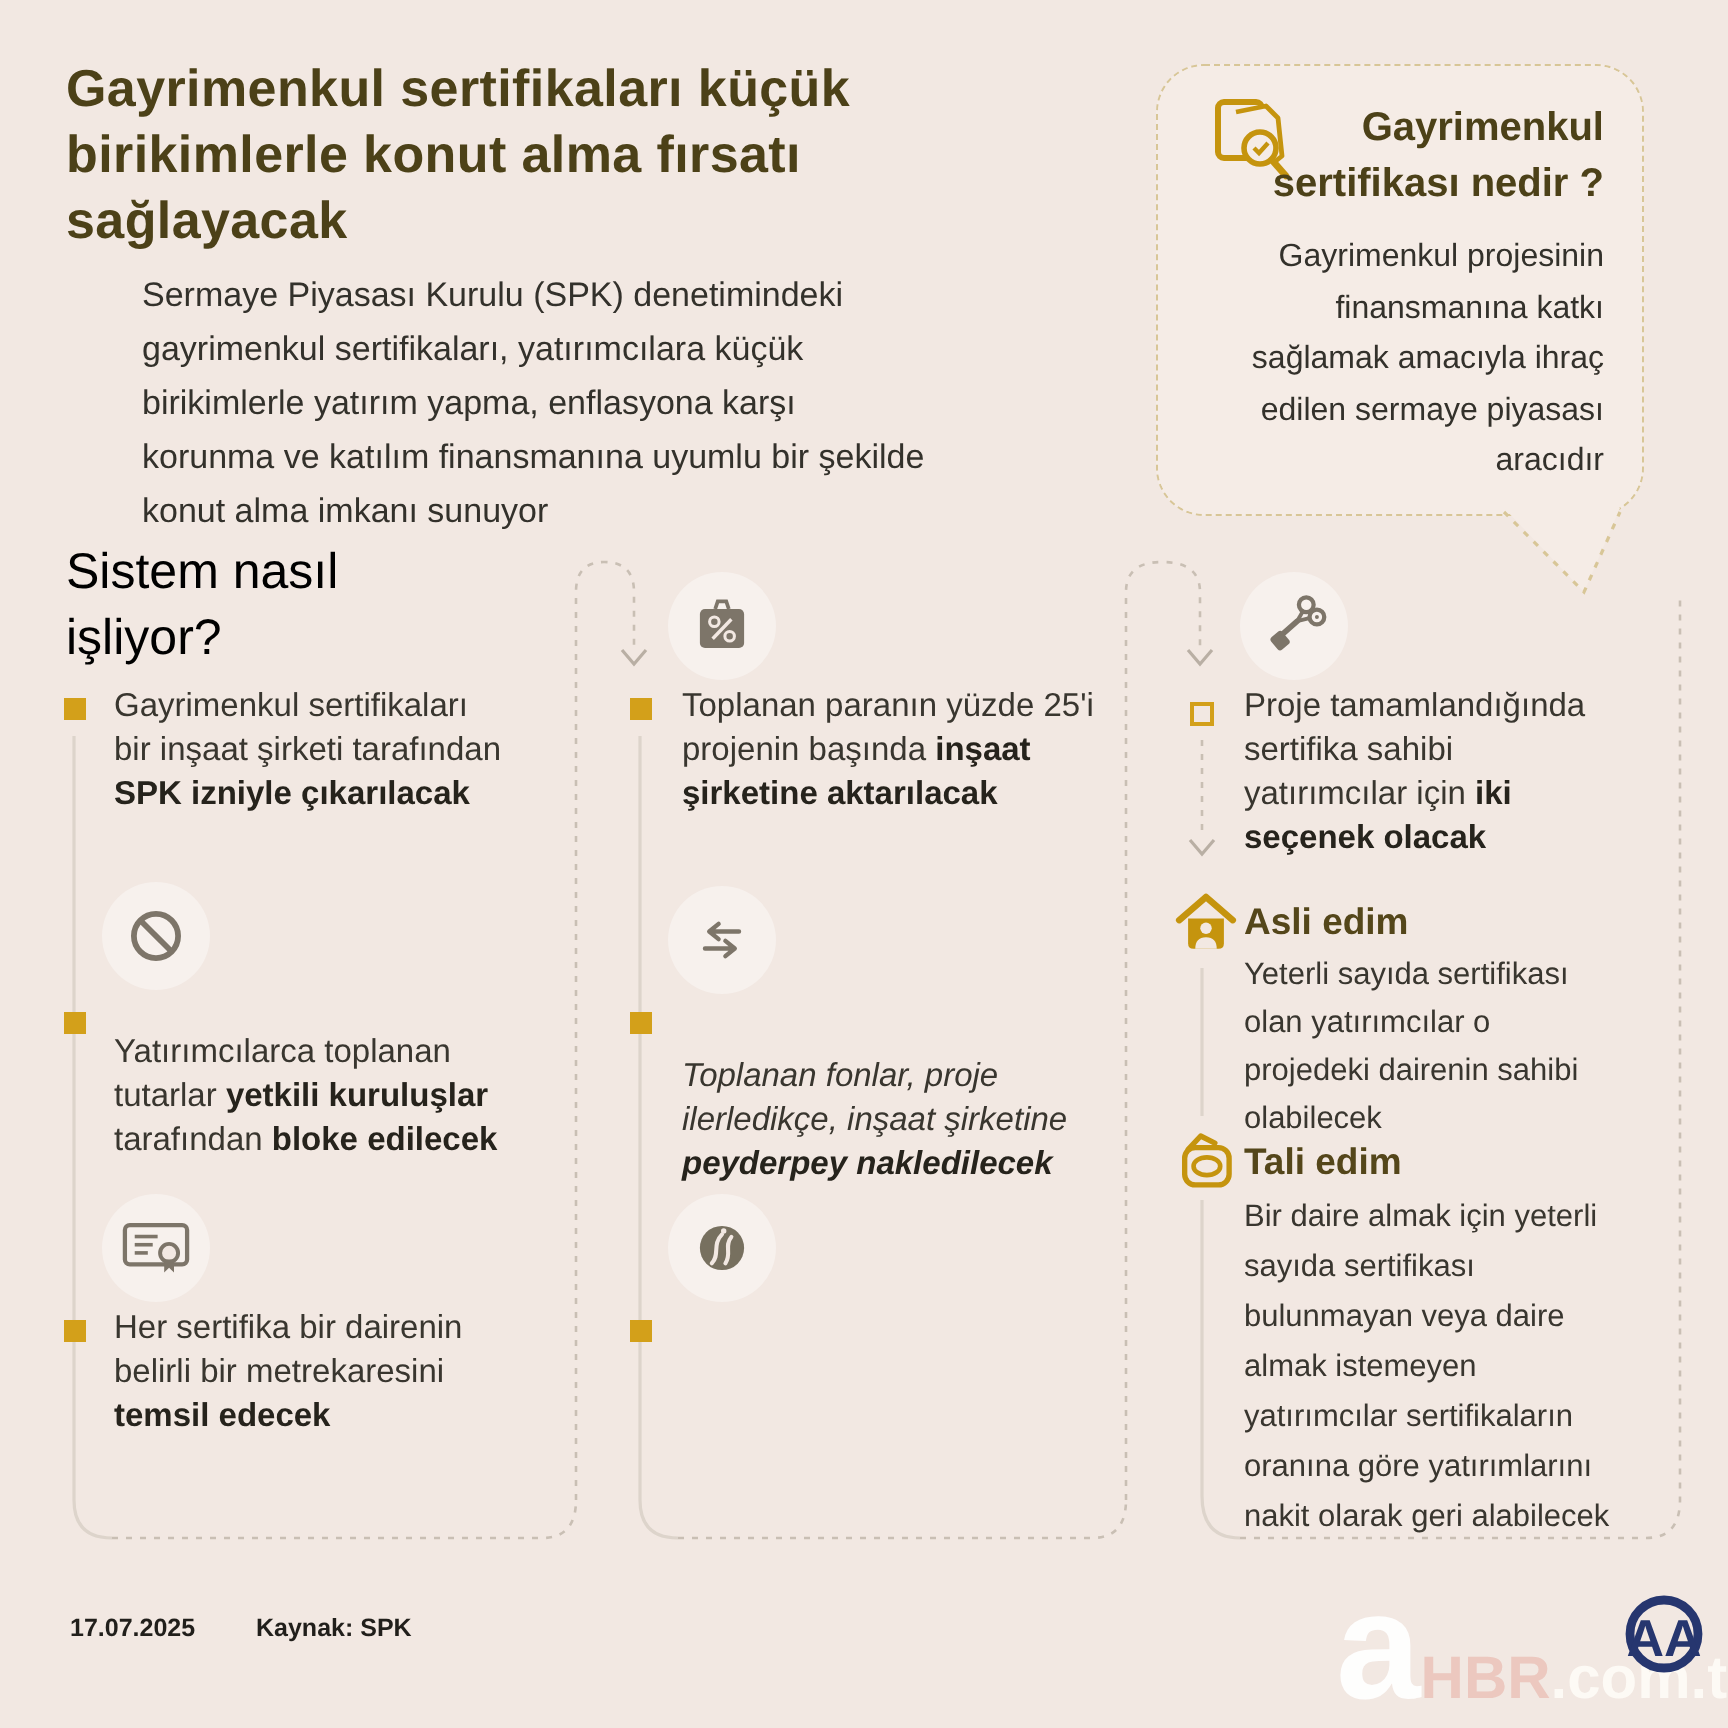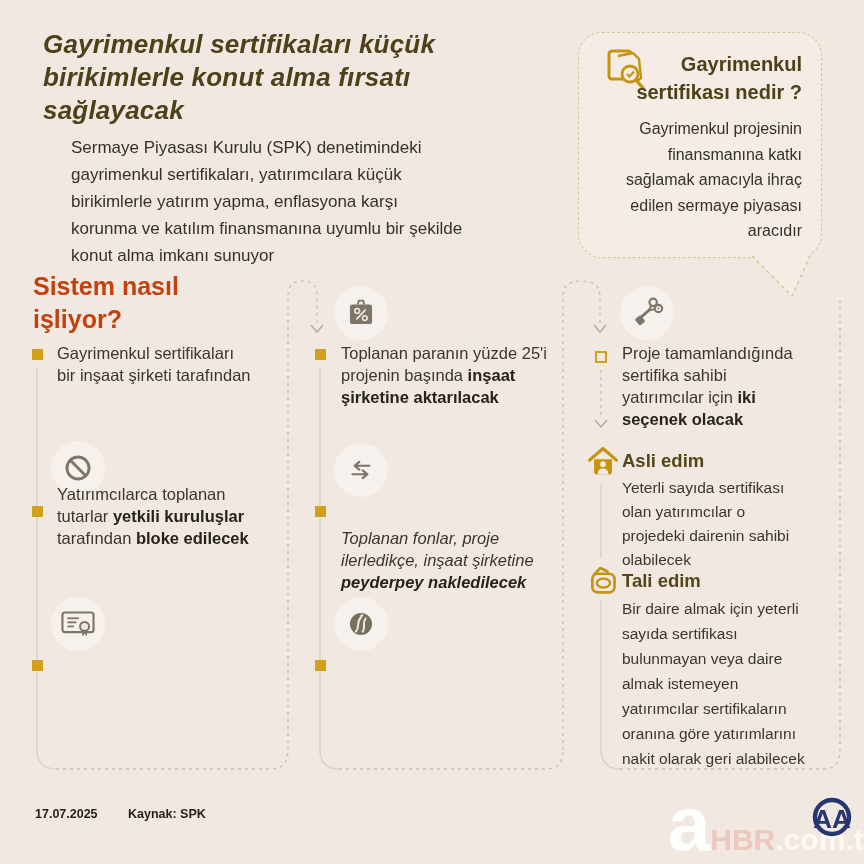--- a/index.html
+++ b/index.html
@@ -8,21 +8,21 @@
     background:#f2e8e2;
     font-family:"Liberation Sans", sans-serif;
     color:#39362f;
   }
   .abs{position:absolute;}
   .pre{white-space:pre-line;}
   .page-title{
     font-size:26px;font-weight:700;line-height:33px;color:#4c4118;letter-spacing:.2px;
   }
   .page-subtitle{font-size:17px;line-height:27px;color:#33312b;}
-  .section-heading{font-size:25px;font-weight:700;line-height:33px;color:#c2410c;}
+  .section-heading{font-size:25px;font-weight:400;line-height:33px;color:#000000;}
   .bubble{
     background:#f5ece6;border:1.6px dashed #d8c697;border-radius:24px;
   }
   .bubble-title{font-size:20px;font-weight:700;line-height:28px;color:#4c4118;text-align:right;}
   .bubble-body{font-size:16px;line-height:25.5px;color:#33312b;text-align:right;}
   .item-text{font-size:16.5px;line-height:22px;color:#39362f;white-space:pre-line;}
   .item-text .b{font-weight:700;color:#26231c;}
   .bullet{width:11px;height:11px;background:#d3a01a;}
   .bullet-hollow{width:8px;height:8px;background:transparent;border:2.6px solid #d3a01a;}
   .icon-circle{
@@ -56,21 +56,21 @@
     <path d="M 563 750 L 563 296 Q 563 281 581 281 Q 600 281 600 296 L 600 324" fill="none" stroke="#c9bfb4" stroke-width="1.3" stroke-dasharray="3 4"></path>
     <path d="M 594 325 L 600 332 L 606 325" fill="none" stroke="#b9afa4" stroke-width="1.6"></path>
 
     <path d="M 601 370 L 601 418" fill="none" stroke="#c9bfb4" stroke-width="1.3" stroke-dasharray="3 4"></path>
     <path d="M 595 420 L 601 427 L 607 420" fill="none" stroke="#b9afa4" stroke-width="1.6"></path>
     <path d="M 601 484 L 601 558" fill="none" stroke="#ddd4cb" stroke-width="1.6"></path>
     <path d="M 601 600 L 601 748 Q 601 769 620 769" fill="none" stroke="#ddd4cb" stroke-width="1.6"></path>
     <path d="M 620 769 L 823 769 Q 840 769 840 750 L 840 300" fill="none" stroke="#c9bfb4" stroke-width="1.3" stroke-dasharray="3 4"></path>
   </svg>
 
-  <div class="abs page-title pre" style="left:43px;top:28px;width:470px;font-style:italic;">Gayrimenkul sertifikaları küçük
+  <div class="abs page-title pre" style="left:33px;top:28px;width:470px;">Gayrimenkul sertifikaları küçük
 birikimlerle konut alma fırsatı
 sağlayacak</div>
   <div class="abs page-subtitle pre" style="left:33px;top:134px;width:530px;margin-left:38px;">Sermaye Piyasası Kurulu (SPK) denetimindeki
 gayrimenkul sertifikaları, yatırımcılara küçük
 birikimlerle yatırım yapma, enflasyona karşı
 korunma ve katılım finansmanına uyumlu bir şekilde
 konut alma imkanı sunuyor</div>
 
   <div class="abs bubble" style="left:578px;top:32px;width:242px;height:224px;"></div>
   <svg class="abs" style="left:748px;top:252px;" width="80" height="50" viewBox="0 0 80 50">
@@ -91,46 +91,49 @@
 sağlamak amacıyla ihraç
 edilen sermaye piyasası
 aracıdır</div>
 
   <div class="abs section-heading pre" style="left:33px;top:270px;width:240px;">Sistem nasıl
 işliyor?</div>
 
   <div class="abs bullet" style="left:32px;top:349px;"></div>
   <div class="abs item-text" style="left:57px;top:342px;width:232px;"><span>Gayrimenkul sertifikaları
 bir inşaat şirketi tarafından
-</span></div>
+</span><span class="b">SPK izniyle çıkarılacak</span></div>
 
   <div class="abs icon-circle" style="left:51px;top:441px;">
     <svg width="34" height="34" viewBox="0 0 40 40">
       <circle cx="20" cy="20" r="13" fill="none" stroke="#7d7569" stroke-width="3.4"></circle>
       <line x1="11" y1="11" x2="29" y2="29" stroke="#7d7569" stroke-width="3.4"></line>
     </svg>
   </div>
 
   <div class="abs bullet" style="left:32px;top:506px;"></div>
-  <div class="abs item-text" style="left:57px;top:483px;width:232px;"><span>Yatırımcılarca toplanan
+  <div class="abs item-text" style="left:57px;top:515px;width:232px;"><span>Yatırımcılarca toplanan
 tutarlar </span><span class="b">yetkili kuruluşlar</span><span>
 tarafından </span><span class="b">bloke edilecek</span></div>
 
   <div class="abs icon-circle" style="left:51px;top:597px;">
     <svg width="36" height="30" viewBox="0 0 44 36">
       <rect x="3" y="4" width="38" height="24" rx="3" fill="none" stroke="#7d7569" stroke-width="2.6"></rect>
       <line x1="9" y1="11" x2="23" y2="11" stroke="#7d7569" stroke-width="2.2"></line>
       <line x1="9" y1="16" x2="20" y2="16" stroke="#7d7569" stroke-width="2.2"></line>
       <line x1="9" y1="21" x2="17" y2="21" stroke="#7d7569" stroke-width="2.2"></line>
       <circle cx="30" cy="21" r="5.5" fill="#f2e8e2" stroke="#7d7569" stroke-width="2.4"></circle>
       <path d="M 27 25 L 27 33 L 30 30 L 33 33 L 33 25" fill="#7d7569"></path>
     </svg>
   </div>
 
   <div class="abs bullet" style="left:32px;top:660px;"></div>
+  <div class="abs item-text" style="left:57px;top:653px;width:232px;"><span>Her sertifika bir dairenin
+belirli bir metrekaresini
+</span><span class="b">temsil edecek</span></div>
 
   <div class="abs icon-circle" style="left:334px;top:286px;">
     <svg width="34" height="34" viewBox="0 0 40 40">
       <path d="M 16 10 L 17.5 5.5 L 22.5 5.5 L 24 10" fill="none" stroke="#7d7569" stroke-width="2.2"></path>
       <rect x="7" y="10" width="26" height="23" rx="3" fill="#7d7569"></rect>
       <circle cx="15.5" cy="17.5" r="2.8" fill="none" stroke="#f2e8e2" stroke-width="1.8"></circle>
       <circle cx="24.5" cy="26" r="2.8" fill="none" stroke="#f2e8e2" stroke-width="1.8"></circle>
       <line x1="25.5" y1="16" x2="14.5" y2="27.5" stroke="#f2e8e2" stroke-width="2"></line>
     </svg>
   </div>

